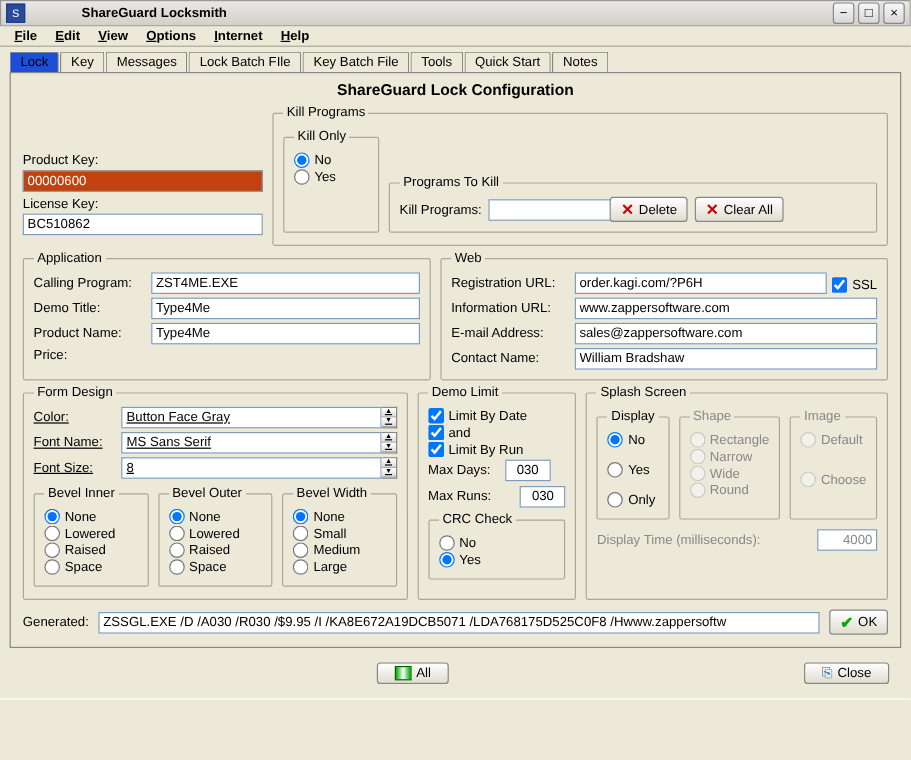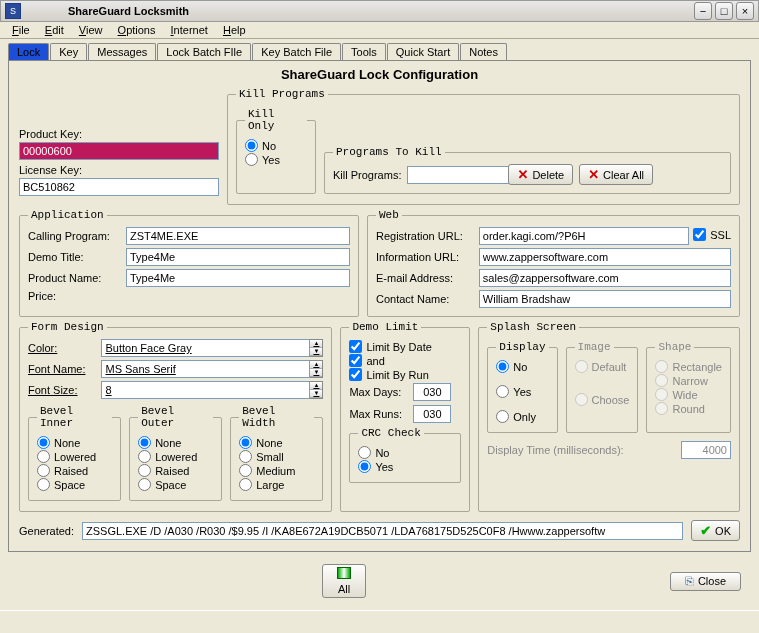--- a/index.html
+++ b/index.html
@@ -39,20 +39,21 @@
   font-size: 11px; font-family: Arial;
 }
 .menubar {
   background: #ece9d8;
   padding: 2px 6px;
   border-bottom: 1px solid #aca899;
 }
 .menubar span {
   padding: 15px 6px;
   cursor: default;
+  font-weight: bold;
 }
 .menubar span u { text-decoration: underline; }
 .tabs {
   padding: 4px 8px 0 8px;
   display: flex;
   gap: 0;
 }
 .tab {
   border: 1px solid #888;
   border-bottom: none;
@@ -80,21 +81,21 @@
   padding: 1px 3px;
   font-size: 11px;
   font-family: inherit;
 }
 fieldset {
   border: 1px solid #aca899;
   border-radius: 2px;
   padding: 6px 8px 8px 8px;
   margin: 2px 0;
 }
-legend { font-size: 11px; padding: 0 3px; font-family: Liberation Mono, monospace; }
+legend { font-size: 11px; padding: 0 3px; }
 .radio, .check { display: flex; align-items: center; gap: 4px; font-size: 11px; margin: 1px 0; }
 .radio input, .check input { margin: 0; }
 .btn {
   border: 1px solid #888;
   border-radius: 3px;
   background: linear-gradient(#fefefe,#e0ddd0);
   padding: 2px 8px;
   font-size: 11px;
   display: inline-flex;
   align-items: center;
@@ -160,21 +161,21 @@
   <div class="tab">Quick Start</div>
   <div class="tab">Notes</div>
 </div>
 
 <div class="tabcontent">
   <div class="heading">ShareGuard Lock Configuration</div>
 
   <div class="row">
     <div class="col" style="width:200px;">
       <label class="lab">Product Key:</label>
-      <input class="text" style="background: #be185d; color: rgb(255, 255, 255); font-weight: normal;" value="00000600">
+      <input class="text" style="background: #c2410c; color: rgb(255, 255, 255); font-weight: normal;" value="00000600">
       <label class="lab" style="margin-top:4px">License Key:</label>
       <input class="text" value="BC510862" style="">
     </div>
     <fieldset style="flex:1;">
       <legend>Kill Programs</legend>
       <div class="row">
         <fieldset style="width:80px;">
           <legend>Kill Only</legend>
           <div class="radio">
               <input type="radio" name="ko" checked="" style="">
@@ -220,21 +221,21 @@
         <input class="text" value="Type4Me" style="">
         <label>Product Name:</label>
         <input class="text" value="Type4Me" style="">
         <label>Price:</label>
       </div>
     </fieldset>
     <fieldset style="flex:1;">
       <legend>Web</legend>
       <div class="grid2">
         <label>Registration URL:</label>
-        <div class="row" style="gap:4px;align-items:flex-start;">
+        <div class="row" style="gap:4px;align-items:flex-end;">
           <input class="text" style="flex: 1 1 0%;" value="order.kagi.com/?P6H">
           <div class="check">
               <input type="checkbox" checked="" style="">
               <span>SSL</span>
             </div>
         </div>
         <label>Information URL:</label>
         <input class="text" value="www.zappersoftware.com" style="">
         <label>E-mail Address:</label>
         <input class="text" value="sales@zappersoftware.com" style="">
@@ -345,21 +346,21 @@
           <span>and</span>
         </div>
       <div class="check">
           <input type="checkbox" checked="" style="">
           <span>Limit By Run</span>
         </div>
       <div class="row" style="align-items:center;gap:4px;margin-top:2px;">
         <label style="width:60px">Max Days:</label>
         <input class="text" style="width: 38px; text-align: center;" value="030">
       </div>
-      <div class="row" style="align-items:center;gap:4px;margin-top:4px;">
+      <div class="row" style="align-items:center;gap:4px;margin-top:4px;justify-content:space-between;">
         <label style="width:60px">Max Runs:</label>
         <input class="text" style="width: 38px; text-align: center;" value="030">
       </div>
       <fieldset style="margin-top:4px;">
         <legend>CRC Check</legend>
         <div class="radio">
             <input type="radio" name="crc" style="">
             <span>No</span>
           </div>
         <div class="radio">
@@ -382,49 +383,49 @@
           <div class="radio">
               <input type="radio" name="sd" style="">
               <span>Yes</span>
             </div>
           <div style="height:10px"></div>
           <div class="radio">
               <input type="radio" name="sd" style="">
               <span>Only</span>
             </div>
         </fieldset>
+        <fieldset style="flex:1;" class="grey">
+          <legend>Shape</legend>
+          <div class="radio grey">
+              <input type="radio" disabled="" style="">
+              <span>Rectangle</span>
+            </div>
+          <div class="radio grey">
+              <input type="radio" disabled="" style="">
+              <span>Narrow</span>
+            </div>
+          <div class="radio grey">
+              <input type="radio" disabled="" style="">
+              <span>Wide</span>
+            </div>
+          <div class="radio grey">
+              <input type="radio" disabled="" style="">
+              <span>Round</span>
+            </div>
+        </fieldset>
         <fieldset style="width:65px;" class="grey">
           <legend>Image</legend>
           <div class="radio grey">
               <input type="radio" disabled="" style="">
               <span>Default</span>
             </div>
           <div style="height:18px"></div>
           <div class="radio grey">
               <input type="radio" disabled="" style="">
               <span>Choose</span>
-            </div>
-        </fieldset>
-        <fieldset style="flex:1;" class="grey">
-          <legend>Shape</legend>
-          <div class="radio grey">
-              <input type="radio" disabled="" style="">
-              <span>Rectangle</span>
-            </div>
-          <div class="radio grey">
-              <input type="radio" disabled="" style="">
-              <span>Narrow</span>
-            </div>
-          <div class="radio grey">
-              <input type="radio" disabled="" style="">
-              <span>Wide</span>
-            </div>
-          <div class="radio grey">
-              <input type="radio" disabled="" style="">
-              <span>Round</span>
             </div>
         </fieldset>
       </div>
       <div class="row" style="align-items:center;gap:6px;margin-top:6px;">
         <label class="grey" style="flex:1">Display Time (milliseconds):</label>
         <input class="text grey" style="width: 50px; text-align: right; color: rgb(136, 136, 136);" disabled="" value="4000">
       </div>
     </fieldset>
   </div>
 
@@ -433,21 +434,21 @@
     <input class="text" style="flex: 1 1 0%;" value="ZSSGL.EXE /D /A030 /R030 /$9.95 /I /KA8E672A19DCB5071 /LDA768175D525C0F8 /Hwww.zappersoftw">
     <div class="btn">
         <span class="okicn">✔</span>
         <span>OK</span>
       </div>
   </div>
 </div>
 
 <div class="bottombar">
   <div style="flex:1"></div>
-  <div class="btn" style="padding:2px 14px;flex-direction:column;">
+  <div class="btn" style="padding:2px 14px;">
     <span style="display:inline-block;width:14px;height:12px;background:linear-gradient(90deg,#0a0,#fff,#0a0);border:1px solid #060;"></span>
     <span>All</span>
   </div>
   <div style="flex:1"></div>
   <div class="btn" style="padding:2px 14px;">
     <span style="color:#26a;">⎘</span>
     <span>Close</span>
   </div>
 </div>
 

